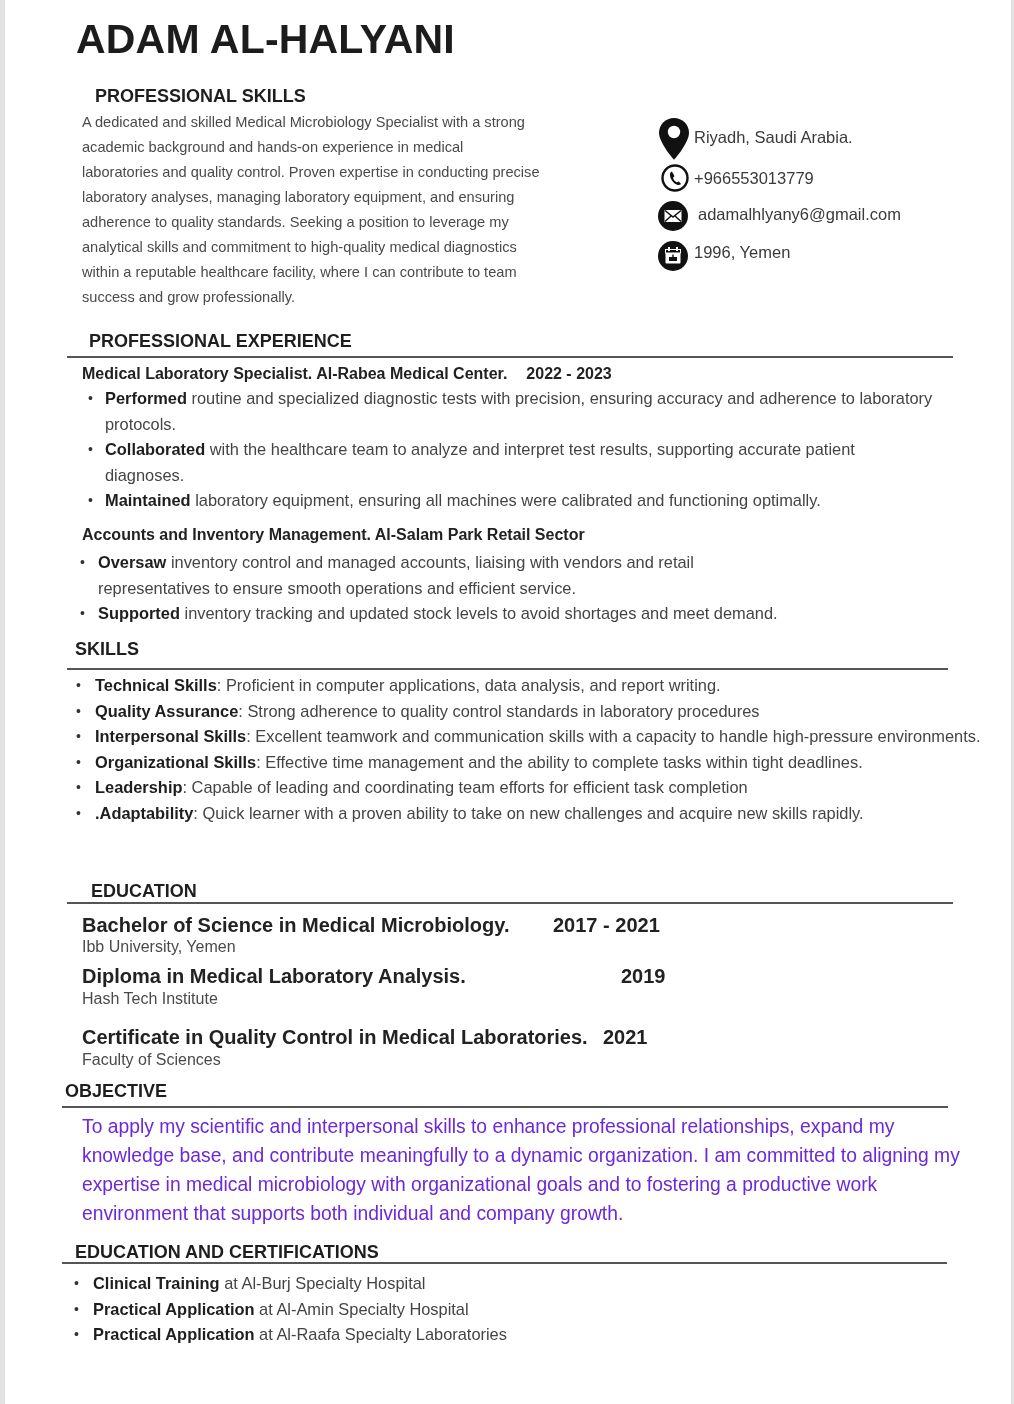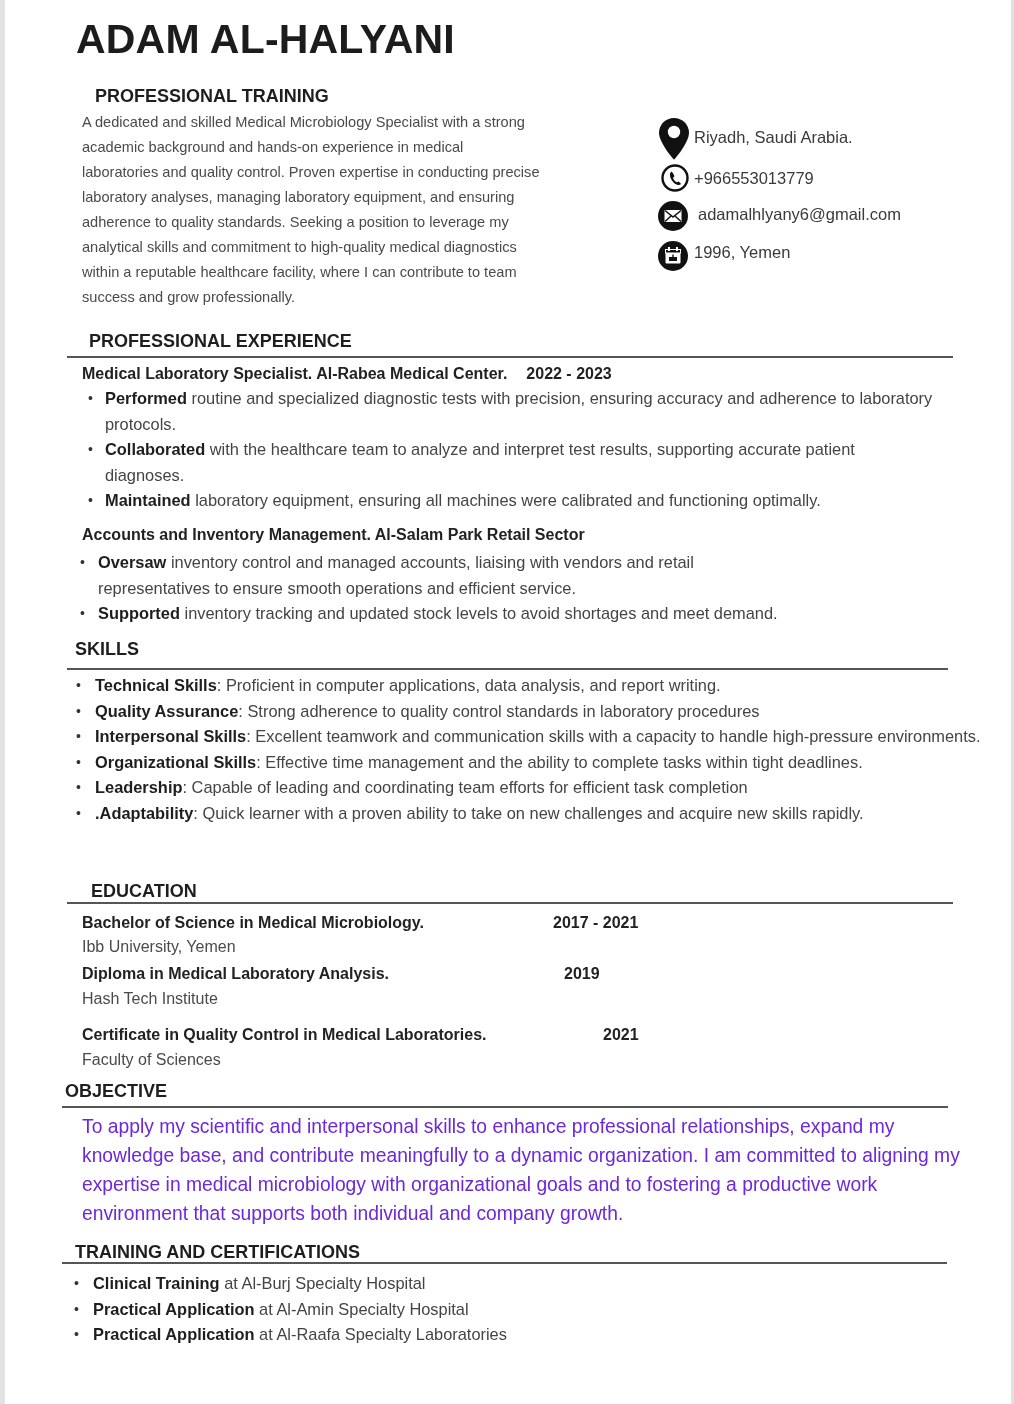--- a/index.html
+++ b/index.html
@@ -22,36 +22,36 @@
     ul.bl li b { color: #1e1e1e; }
     .exp1 { left: 88px; top: 386px; width: 850px; }
     .exp1 li { padding-left: 17px; }
     .exp1 li::before { left: 0; }
     .exp2 { left: 80px; top: 550px; width: 820px; }
     .exp2 li { padding-left: 18px; }
     .exp2 li::before { left: 0; }
     .skills { left: 76px; top: 673px; width: 910px; }
     .skills li { padding-left: 19px; line-height: 25.7px; }
     .skills li::before { left: 0; }
-    .edu-title { font-size: 16px; font-weight: bold; color: #222; white-space: nowrap; }
+    .edu-title { font-size: 20px; font-weight: bold; color: #222; white-space: nowrap; }
     .edu-sub { font-size: 16px; color: #4a4a4a; white-space: nowrap; }
     .objective { left: 82px; top: 1112px; width: 880px; font-size: 19.3px; line-height: 29px; color: #6d28d9; }
     .training { left: 74px; top: 1271px; width: 700px; }
     .training li { padding-left: 19px; font-size: 16px; line-height: 25.6px; }
     .training li::before { left: 0; }
   </style>
 </head>
 <body>
 
 <div class="edge-left"></div>
 <div class="edge-right"></div>
 
 <div class="abs name">ADAM AL-HALYANI</div>
 
-<div class="abs h" style="left:95px; top:86px;">PROFESSIONAL TRAINING</div>
+<div class="abs h" style="left:95px; top:86px;">PROFESSIONAL SKILLS</div>
 <div class="abs summary">A dedicated and skilled Medical Microbiology Specialist with a strong academic background and hands-on experience in medical laboratories and quality control. Proven expertise in conducting precise laboratory analyses, managing laboratory equipment, and ensuring adherence to quality standards. Seeking a position to leverage my analytical skills and commitment to high-quality medical diagnostics within a reputable healthcare facility, where I can contribute to team success and grow professionally.</div>
 
 <div class="contact-row" style="top:117px;">
   <span class="icon" style="width:36px;height:44px;">
     <svg width="34" height="44" viewBox="0 0 34 44">
         <path d="M17 1C8.7 1 2 7.6 2 15.8c0 10.4 15 27 15 27s15-16.6 15-27C32 7.6 25.3 1 17 1z" fill="#111"></path>
         <circle cx="17" cy="15" r="6.2" fill="#fff"></circle>
       </svg>
   </span>
   <span class="txt" style="margin-left:2px; margin-top:-4px;">Riyadh, Saudi Arabia.</span>
@@ -120,30 +120,30 @@
 </ul>
 
 <div class="abs h" style="left:91px; top:881px;">EDUCATION</div>
 <div class="abs rule" style="left:67px; top:902px; width:886px;"></div>
 
 <div class="abs edu-title" style="left:82px; top:914px;">Bachelor of Science in Medical Microbiology.</div>
 <div class="abs edu-title" style="left:553px; top:914px;">2017 - 2021</div>
 <div class="abs edu-sub" style="left:82px; top:938px;">Ibb University, Yemen</div>
 
 <div class="abs edu-title" style="left:82px; top:965px;">Diploma in Medical Laboratory Analysis.</div>
-<div class="abs edu-title" style="left:564px; top:965px;text-align:center;">2019</div>
+<div class="abs edu-title" style="left:621px; top:965px;text-align:center;">2019</div>
 <div class="abs edu-sub" style="left:82px; top:990px;">Hash Tech Institute</div>
 
 <div class="abs edu-title" style="left:82px; top:1026px;">Certificate in Quality Control in Medical Laboratories.</div>
 <div class="abs edu-title" style="left:603px; top:1026px;">2021</div>
 <div class="abs edu-sub" style="left:82px; top:1051px;">Faculty of Sciences</div>
 
 <div class="abs h" style="left:65px; top:1081px;">OBJECTIVE</div>
 <div class="abs rule" style="left:62px; top:1106px; width:886px;"></div>
 <div class="abs objective">To apply my scientific and interpersonal skills to enhance professional relationships, expand my knowledge base, and contribute meaningfully to a dynamic organization. I am committed to aligning my expertise in medical microbiology with organizational goals and to fostering a productive work environment that supports both individual and company growth.</div>
 
-<div class="abs h" style="left:75px; top:1242px;">TRAINING AND CERTIFICATIONS</div>
+<div class="abs h" style="left:75px; top:1242px;">EDUCATION AND CERTIFICATIONS</div>
 <div class="abs rule" style="left:62px; top:1262px; width:885px;"></div>
 <ul class="bl training">
   <li><b>Clinical Training</b><span> at Al-Burj Specialty Hospital</span></li>
   <li><b>Practical Application</b><span> at Al-Amin Specialty Hospital</span></li>
   <li><b>Practical Application</b><span> at Al-Raafa Specialty Laboratories</span></li>
 </ul>
 
 </body></html>

